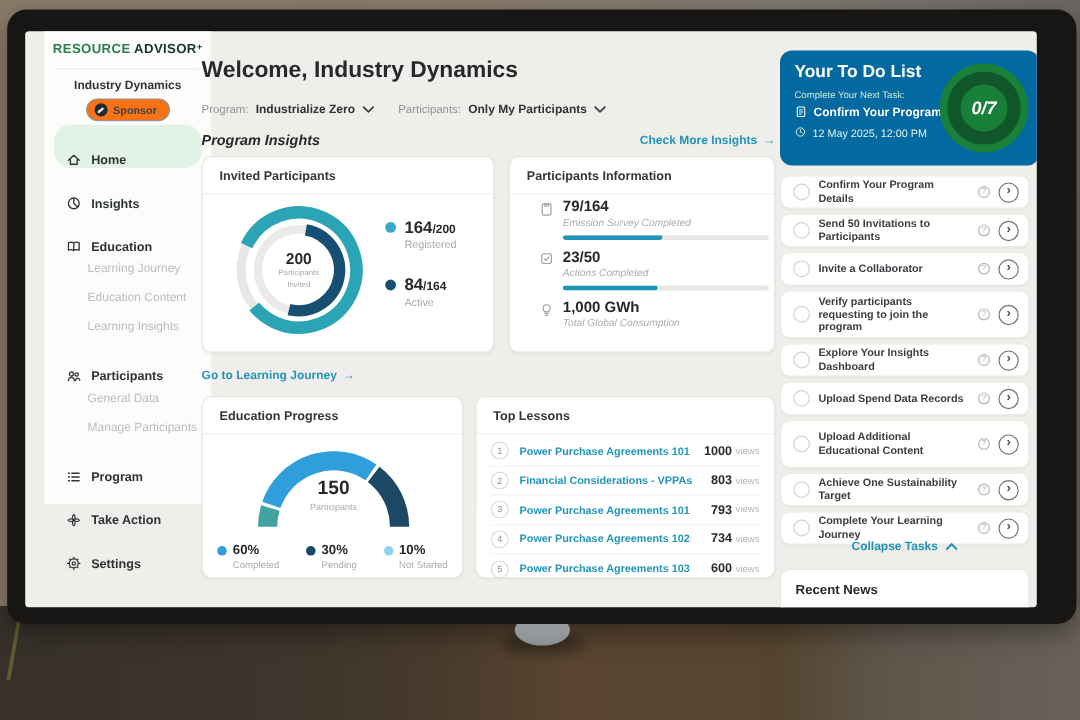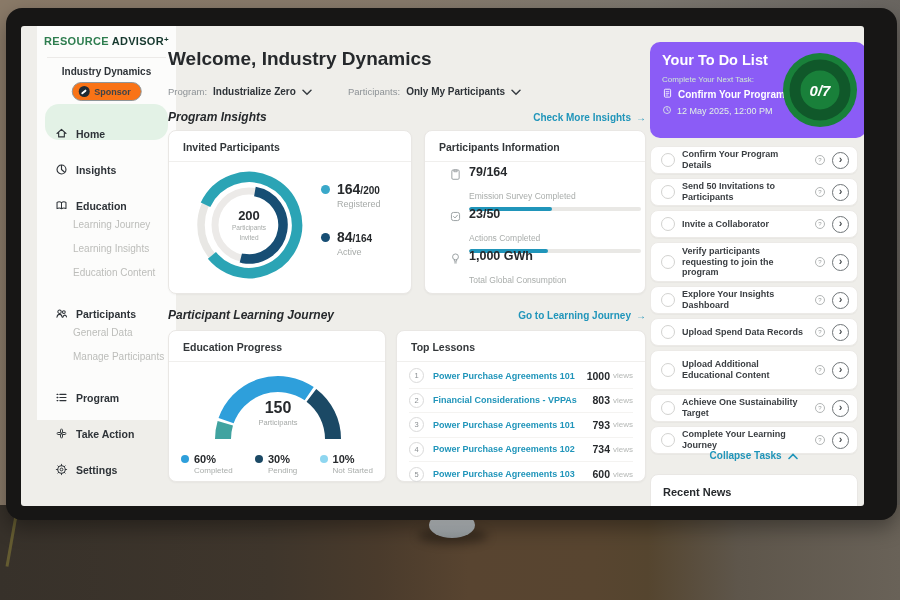--- a/index.html
+++ b/index.html
@@ -35,21 +35,21 @@
   .nav { position:absolute; top:78px; left:0; width:100%; display:flex; flex-direction:column; }
   .nav-item { display:flex; align-items:flex-end; gap:8px; height:36px; margin:0 8px; padding-left:10px;
     font-size:10.5px; font-weight:bold; color:#2e3338; border-radius:14px; cursor:pointer; }
   .nav-item.active { background:#e3f2e6; }
   .nav-item .nav-ic { display:flex; color:#2e3338; }
   .nav-sub { display:flex; align-items:center; height:24px; padding-left:36px; font-size:10px; color:#bcbdba; cursor:pointer; }
 
   
   .main { position:absolute; left:147px; top:0; width:478px; height:480px; }
   .welcome { position:absolute; top:22px; font-size:19px; font-weight:bold; color:#26292c; }
-  .filters { position:absolute; top:56px; display:flex; gap:36px; align-items:center; }
+  .filters { position:absolute; top:56px; display:flex; gap:20px; align-items:center; }
   .filter { display:flex; align-items:center; gap:6px; cursor:pointer; }
   .filter .flabel { font-size:9.5px; color:#8d9296; }
   .filter .fvalue { font-size:10px; font-weight:bold; color:#2e3338; }
   .sec-row { position:absolute; left:0; width:100%; display:flex; justify-content:space-between; align-items:center; }
   .sec-title { font-size:12px; font-weight:bold; color:#26292c;font-style:italic; }
   .sec-link { font-size:10px; font-weight:bold; color:#2095ba; cursor:pointer; display:flex; gap:5px; align-items:center; }
   .card { position:absolute; background:#fff; border:1px solid #e9e7e4; border-radius:8px; box-shadow:0 1px 2px rgba(0,0,0,.04); }
   .card-title { padding:10px 14px 8px; font-size:10.5px; font-weight:bold; color:#33373a; border-bottom:1px solid #f0efed; }
 
   
@@ -63,21 +63,21 @@
   .leg-head { display:flex; align-items:center; gap:7px; }
   .dot { width:9px; height:9px; border-radius:50%; }
   .leg-num { font-size:14px; font-weight:bold; color:#26292c; }
   .leg-den { font-size:10px; }
   .leg-label { font-size:9px; color:#a6aaa8; margin:2px 0 0 16px; }
 
   
   .stat { position:absolute; left:24px; }
   .stat-ic { position:absolute; left:0; top:2px; color:#9aa0a2; }
   .stat-val { margin-left:20px; font-size:12.5px; font-weight:bold; color:#26292c; }
-  .stat-lab { margin-left:20px; font-size:8.5px; color:#a9adab; margin-top:12px; }
+  .stat-lab { margin-left:20px; font-size:8.5px; color:#a9adab; margin-top:1px;font-style:italic; }
   .bar { margin-left:20px; margin-top:6px; width:172px; height:4px; background:#e9e8e5; border-radius:2px; overflow:hidden; }
   .bar-fill { height:100%; background:#2095ba; border-radius:2px; }
 
   
   .gauge-wrap { position:absolute; left:34px; top:30px; width:150px; height:86px; }
   .gauge-center { position:absolute; left:0; top:38px; width:150px; text-align:center; }
   .gauge-center .gc-num { font-size:16px; font-weight:bold; color:#26292c; }
   .gauge-center .gc-lab { font-size:7.5px; color:#a6aaa8; margin-top:1px; }
   .gauge-leg { position:absolute; left:0; top:122px; width:100%; display:flex; padding:0 12px; justify-content:space-between; }
   .gl-item .gl-head { display:flex; gap:5px; align-items:center; }
@@ -89,21 +89,21 @@
   .lesson-row { display:flex; align-items:center; height:24.5px; margin:0 12px; border-bottom:1px solid #f4f3f1; }
   .lesson-row:last-child { border-bottom:none; }
   .rank { width:15px; height:15px; border:1px solid #dadada; border-radius:50%; font-size:7.5px; color:#8b9093;
     display:flex; align-items:center; justify-content:center; margin-right:9px; flex:none; }
   .lesson-title { flex:1; font-size:9px; font-weight:bold; color:#2095ba; cursor:pointer; }
   .views-num { font-size:10.5px; font-weight:bold; color:#26292c; }
   .views-suffix { font-size:8px; color:#b5b8b6; margin-left:3px; }
 
   
   .right { position:absolute; left:629px; top:0; width:208px; height:480px; }
-  .todo-card { position:absolute; left:0; top:16px; width:216px; height:96px; background:#8b5cf6; border-radius:10px; overflow:hidden; }
+  .todo-card { position:absolute; left:0; top:16px; width:216px; height:96px; background:#0369a1; border-radius:10px; overflow:hidden; }
   .todo-title { position:absolute; left:12px; top:10px; font-size:14.5px; font-weight:bold; color:#fff; }
   .todo-sub { position:absolute; left:12px; top:33px; font-size:8px; color:#cfe9d4; }
   .todo-next { position:absolute; left:12px; top:45px; display:flex; gap:5px; align-items:center; font-size:10px; font-weight:bold; color:#fff; }
   .todo-date { position:absolute; left:12px; top:63px; display:flex; gap:5px; align-items:center; font-size:9px; color:#e2f2e6; }
   .ring-wrap { position:absolute; right:6px; top:8px; width:80px; height:80px; }
   .ring-text { position:absolute; left:0; top:0; width:80px; height:80px; display:flex; align-items:center; justify-content:center;
     font-size:15px; font-weight:bold; color:#fff; font-style:italic; }
   .tasks { position:absolute; left:0; top:120px; width:208px; display:flex; flex-direction:column; gap:4px; }
   .task { height:28px; background:#fff; border:1px solid #eceae7; border-radius:8px; box-shadow:0 1px 1px rgba(0,0,0,.03);
     display:flex; align-items:center; gap:7px; padding:0 8px 0 10px; cursor:pointer; }
@@ -165,22 +165,22 @@
         </div>
         <div class="nav-item">
           <span class="nav-ic">
                 <svg width="13" height="13" viewBox="0 0 16 16">
                   <path d="M2.5 4.2c1.8-1 3.7-1 5.5.2c1.8-1.2 3.7-1.2 5.5-.2v7.6c-1.8-1-3.7-1-5.5.2c-1.8-1.2-3.7-1.2-5.5-.2zM8 4.4v7.6" fill="none" stroke="currentColor" stroke-width="1.3" stroke-linejoin="round"></path>
                 </svg>
               </span>
           <span>Education</span>
         </div>
         <div class="nav-sub">Learning Journey</div>
+        <div class="nav-sub">Education Content</div>
         <div class="nav-sub">Learning Insights</div>
-        <div class="nav-sub">Education Content</div>
         <div class="nav-item">
           <span class="nav-ic">
                 <svg width="13" height="13" viewBox="0 0 16 16">
                   <circle cx="5.6" cy="5.8" r="2.1" fill="none" stroke="currentColor" stroke-width="1.3"></circle>
                   <circle cx="10.9" cy="6.3" r="1.7" fill="none" stroke="currentColor" stroke-width="1.3"></circle>
                   <path d="M2.4 12.6c.4-2.3 1.7-3.5 3.2-3.5s2.8 1.2 3.2 3.5M9.8 12.6c.3-1.7 1.1-2.6 2.2-2.6c1 0 1.8.7 2.2 2.2" fill="none" stroke="currentColor" stroke-width="1.3" stroke-linecap="round"></path>
                 </svg>
               </span>
           <span>Participants</span>
         </div>
@@ -304,21 +304,20 @@
           <span class="stat-ic"><svg width="13" height="14" viewBox="0 0 16 16">
                   <circle cx="8" cy="6.6" r="3.6" fill="none" stroke="currentColor" stroke-width="1.2"></circle>
                   <path d="M6.6 10v2h2.8v-2M6.9 14h2.2" fill="none" stroke="currentColor" stroke-width="1.2" stroke-linecap="round"></path>
                 </svg></span>
           <div class="stat-val">1,000 GWh</div>
           <div class="stat-lab">Total Global Consumption</div>
         </div>
       </section>
 
       <div class="sec-row" style="top:282px;">
-        <span class="sec-title">Participant Learning Journey</span>
         <span class="sec-link">
           <span>Go to Learning Journey</span>
           <span>→</span>
         </span>
       </div>
 
       <section class="card" style="left:0; top:304px; width:218px; height:152px;">
         <div class="card-title">Education Progress</div>
         <div class="gauge-wrap">
           <svg width="150" height="86" viewBox="0 0 150 86">

